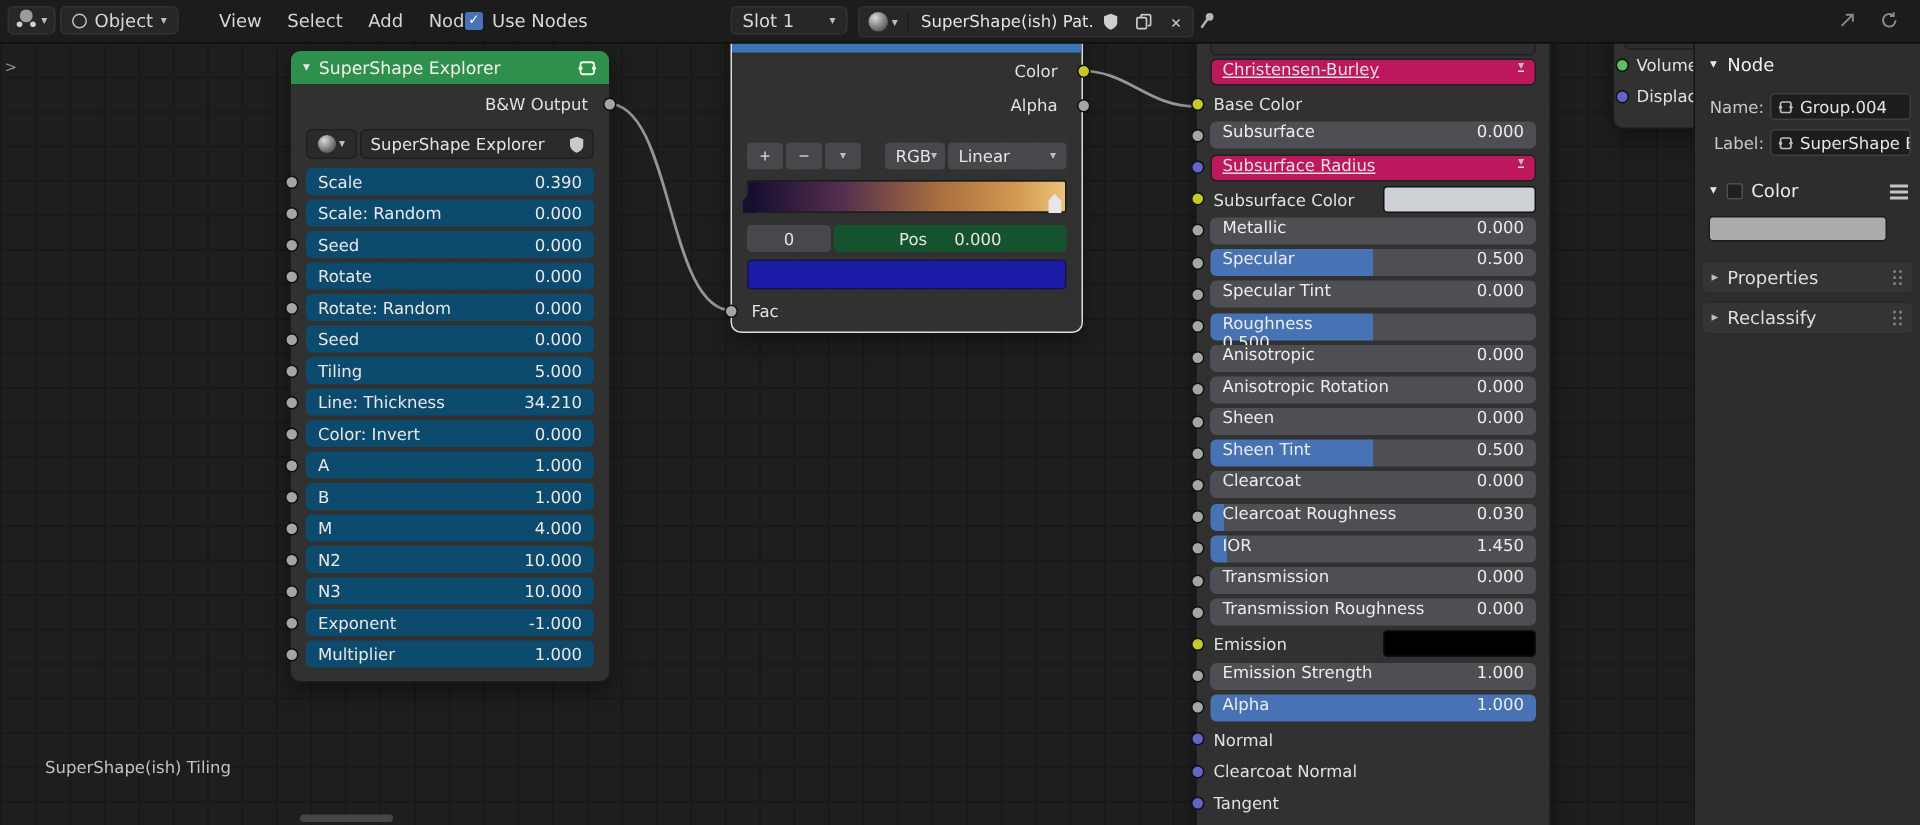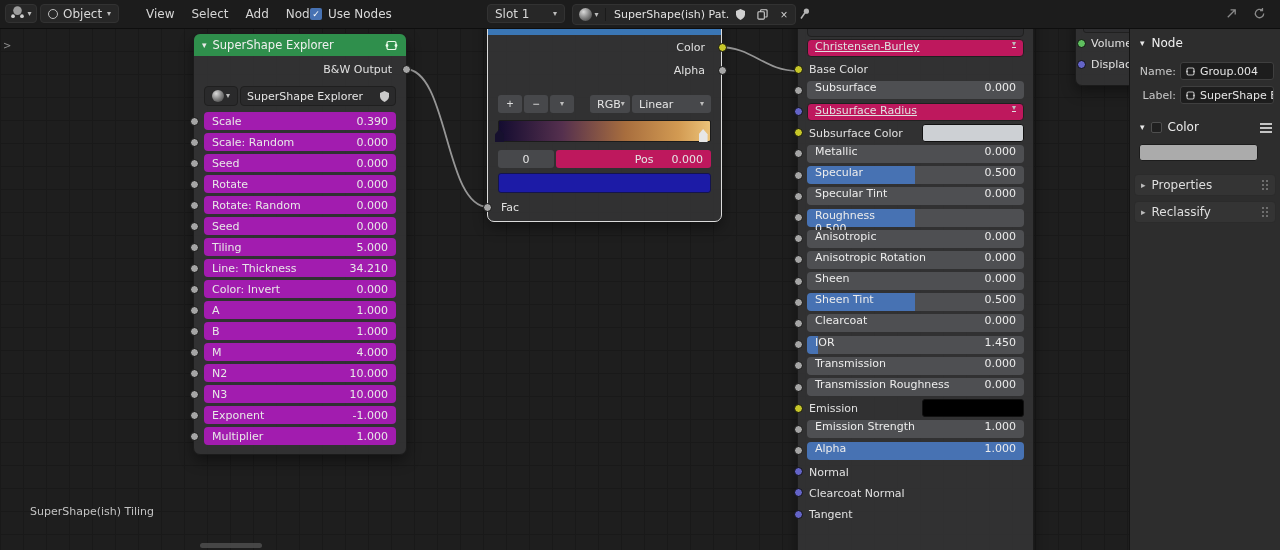--- a/index.html
+++ b/index.html
@@ -61,42 +61,42 @@
   .ss-out .socket{right:-5px;top:9px;}
   .sel-row{margin:4px 10px 6px;height:20px;display:flex;gap:2px;}
   .mini-dd{width:34px;background:#2a2a2b;border:1px solid #1f1f1f;border-radius:4px;
     display:flex;align-items:center;justify-content:center;gap:2px;box-sizing:border-box;}
   .mini-field{flex:1;background:#2a2a2b;border:1px solid #1f1f1f;border-radius:4px;
     display:flex;align-items:center;gap:4px;padding:0 6px;box-sizing:border-box;overflow:hidden;white-space:nowrap;color:#e3e3e3;}
   .mini-field .shield{margin-left:auto;display:flex;}
   .ss-rows{margin:0 10px;padding-bottom:6px;}
   .ss-row{position:relative;height:18px;margin-bottom:3px;}
   .ss-row .socket{left:-14.5px;top:4.5px;}
-  .dragfield{position:absolute;inset:0;background:#a21caf;border-radius:4px;
+  .dragfield{position:absolute;inset:0;background:#0c4a6e;border-radius:4px;
     display:flex;justify-content:space-between;align-items:center;padding:0 8px;color:#e8e8e8;}
   
   .cr-node{left:487px;top:12px;width:233px;height:208px;border:1px solid #dcdcdc;}
   .cr-out{position:absolute;right:16px;color:#e0e0e0;}
   .cr-out.one{top:28px;}.cr-out.two{top:51px;}
   .cr-sock-color{right:-5.5px;top:30px;}
   .cr-sock-alpha{right:-5.5px;top:53px;}
   .cr-toolbar{position:absolute;top:82px;left:10px;right:10px;display:flex;gap:2px;}
   .cr-btn{width:24px;height:18px;background:#47484b;border:none;border-radius:3px;color:#ddd;
     font-size:12px;line-height:1;padding:0;display:flex;align-items:center;justify-content:center;}
   .cr-dd{height:18px;background:#47484b;border-radius:3px;display:flex;align-items:center;
     justify-content:space-between;padding:0 7px;box-sizing:border-box;color:#e5e5e5;}
   .cr-dd.mode{width:40px;margin-left:14px;}
   .cr-dd.interp{flex:1;}
   .cr-gradient{position:absolute;top:107px;left:10px;right:10px;height:20px;border:1px solid #1b1b1b;border-radius:2px;}
   .ramp-stop{position:absolute;bottom:-1px;width:9px;height:13px;
     clip-path:polygon(50% 0,100% 40%,100% 100%,0 100%,0 40%);}
   .cr-fields{position:absolute;top:137px;left:10px;right:10px;height:18px;display:flex;gap:2px;}
   .cr-num{width:56px;background:#47484b;border-radius:3px;display:flex;align-items:center;justify-content:center;color:#e5e5e5;}
-  .cr-pos{flex:1;background:#be185d;border-radius:3px;display:flex;align-items:center;
-    justify-content:flex-end;padding:0 8px;color:#e5e5e5;gap:18px;}
+  .cr-pos{flex:1;background:#14532d;border-radius:3px;display:flex;align-items:center;
+    justify-content:center;padding:0 8px;color:#e5e5e5;gap:18px;}
   .cr-swatch{position:absolute;top:160px;left:10px;right:10px;height:18px;border-radius:3px;border:1px solid #14144d;}
   .cr-fac{position:absolute;top:188px;left:13px;color:#e0e0e0;}
   .cr-sock-fac{left:-5.5px;top:190px;}
   
   .pn-node{left:797px;top:6px;width:235px;height:700px;}
   .pn-clip{position:absolute;top:12px;left:9px;right:9px;height:18px;background:#2e2e30;
     border:1px solid #202020;border-radius:4px;box-sizing:border-box;}
   .p-rows{position:absolute;top:32px;left:9px;right:9px;}
   .prow{position:relative;height:18px;margin-bottom:3.2px;}
   .prow .socket{left:-13.5px;top:4.5px;}
@@ -457,20 +457,28 @@
         <div class="prow k-slider">
           <span class="socket s-gray"></span>
           <div class="slider" style="background: linear-gradient(90deg, var(--accent) 0%, #4e4f52 0%);">
             <span>Clearcoat</span>
             <span>0.000</span>
           </div>
 
         </div>
         <div class="prow k-slider">
           <span class="socket s-gray"></span>
+          <div class="slider" style="background: linear-gradient(90deg, var(--accent) 4%, #4e4f52 4%);">
+            <span>Clearcoat Roughness</span>
+            <span>0.030</span>
+          </div>
+
+        </div>
+        <div class="prow k-slider">
+          <span class="socket s-gray"></span>
           <div class="slider" style="background: linear-gradient(90deg, var(--accent) 5%, #4e4f52 5%);">
             <span>IOR</span>
             <span>1.450</span>
           </div>
 
         </div>
         <div class="prow k-slider">
           <span class="socket s-gray"></span>
           <div class="slider" style="background: linear-gradient(90deg, var(--accent) 0%, #4e4f52 0%);">
             <span>Transmission</span>

